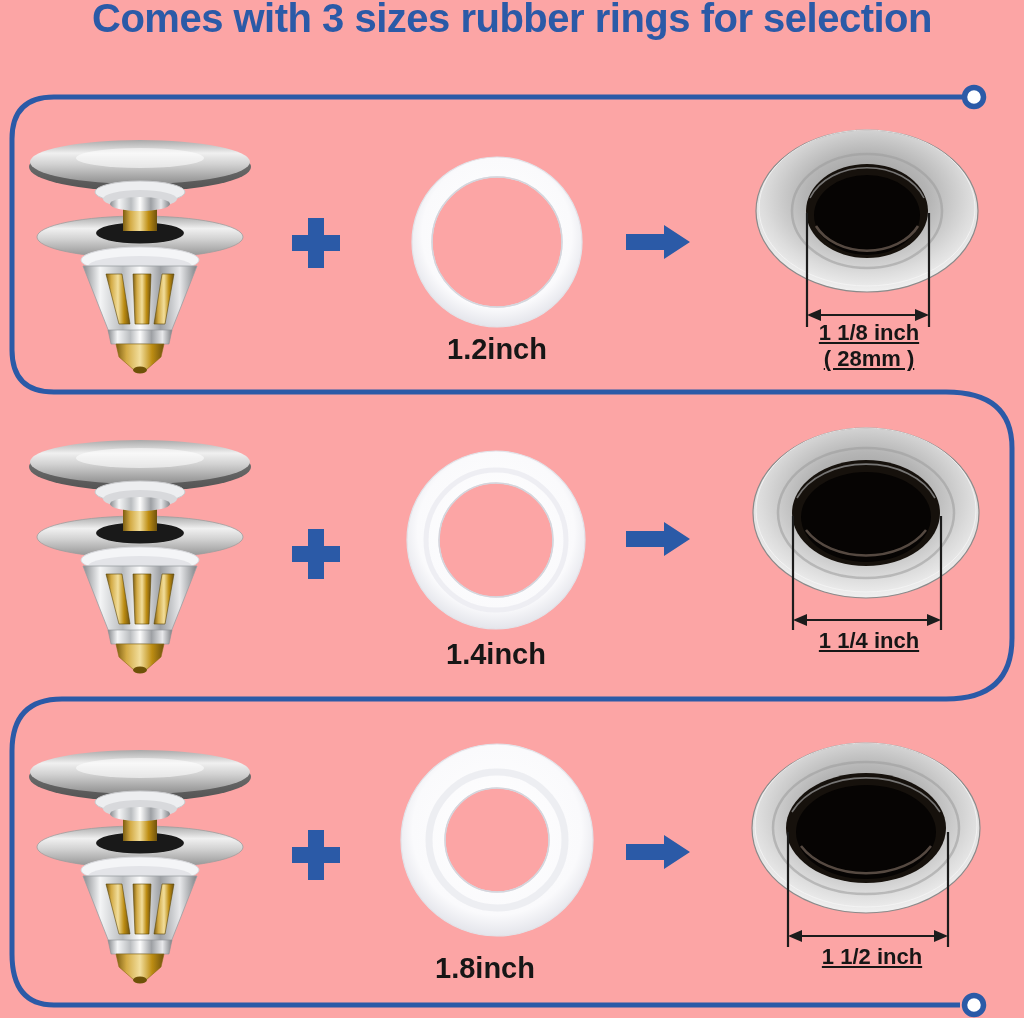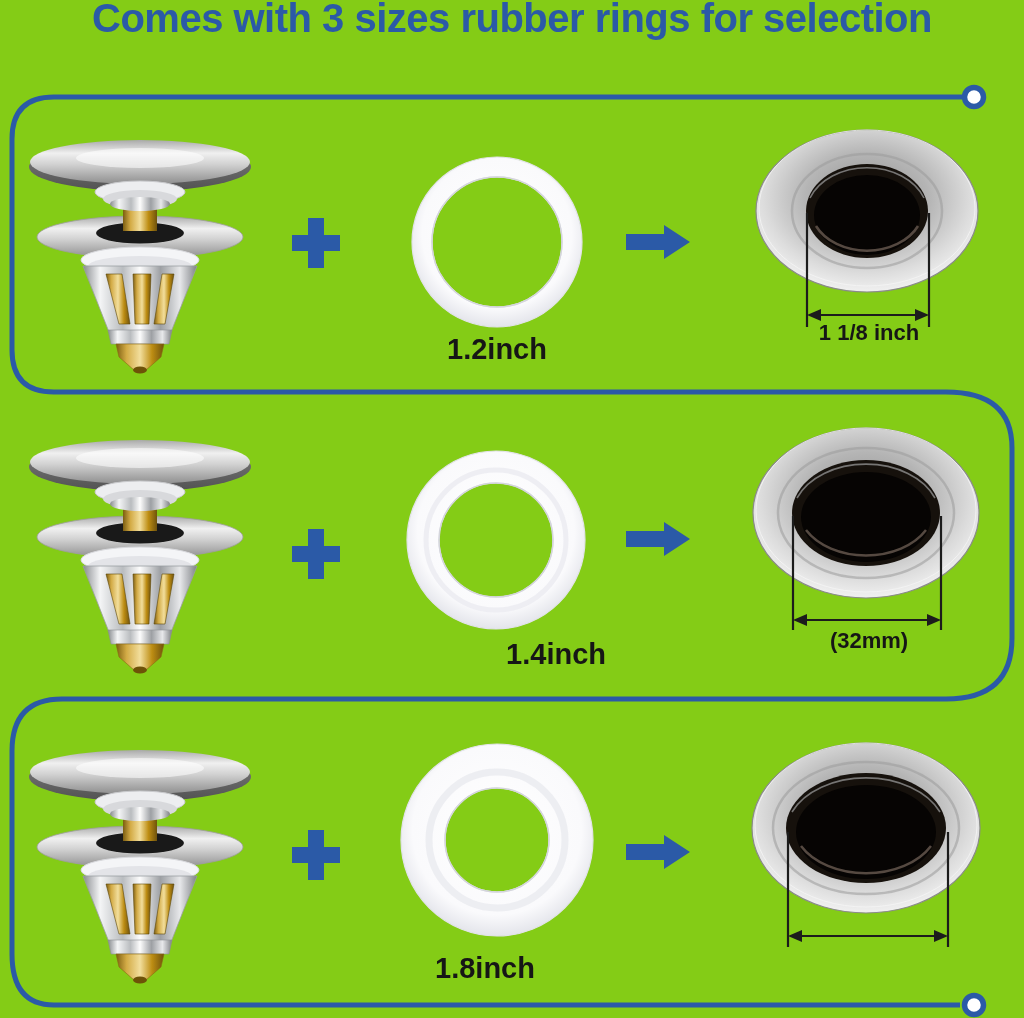--- a/index.html
+++ b/index.html
@@ -1,35 +1,35 @@
 <!DOCTYPE html>
 <html><head>
 <meta charset="utf-8">
 <style>
   html,body{margin:0;padding:0;background:#ffffff;}
   .canvas{
-    position:relative;width:1024px;height:1018px;background:#84cc16;
+    position:relative;width:1024px;height:1018px;background:#fca5a5;
     overflow:hidden;font-family:"Liberation Sans",sans-serif;
   }
   .title{
     position:absolute;top:-4px;left:0;width:1024px;text-align:center;
     font-size:40px;font-weight:bold;letter-spacing:-0.5px;color:#2b5aa7;
     white-space:nowrap;
   }
   .gfx{position:absolute;left:0;top:0;width:1024px;height:1018px;}
   .ring-label{
     position:absolute;width:220px;text-align:center;font-weight:bold;
     font-size:29px;color:#161616;
   }
   .measure-label{
     position:absolute;width:220px;text-align:center;font-weight:bold;
-    font-size:22px;line-height:26px;color:#161616;
+    font-size:22px;line-height:26px;color:#161616;text-decoration:underline;
   }
   .rl-1{left:387px;top:333px;}
-  .rl-2{left:386px;top:638px;text-align:right;}
+  .rl-2{left:386px;top:638px;}
   .rl-3{left:375px;top:952px;}
   .ml-1{left:759px;top:320px;}
   .ml-2{left:759px;top:628px;}
   .ml-3{left:762px;top:944px;}
 </style>
 </head>
 <body>
 
 <div class="canvas">
 
@@ -196,20 +196,22 @@
     <path d="M788,936 L802,930 L802,942 Z" fill="#1c1c1c"></path>
     <path d="M948,936 L934,930 L934,942 Z" fill="#1c1c1c"></path>
   </svg>
 
   <div class="ring-label rl-1">1.2inch</div>
   <div class="ring-label rl-2">1.4inch</div>
   <div class="ring-label rl-3">1.8inch</div>
 
   <div class="measure-label ml-1">
     <div>1 1/8 inch</div>
+    <div>( 28mm )</div>
   </div>
   <div class="measure-label ml-2">
-    <div>(32mm)</div>
+    <div>1 1/4 inch</div>
   </div>
   <div class="measure-label ml-3">
+    <div>1 1/2 inch</div>
   </div>
 
 </div>
 
 </body></html>

